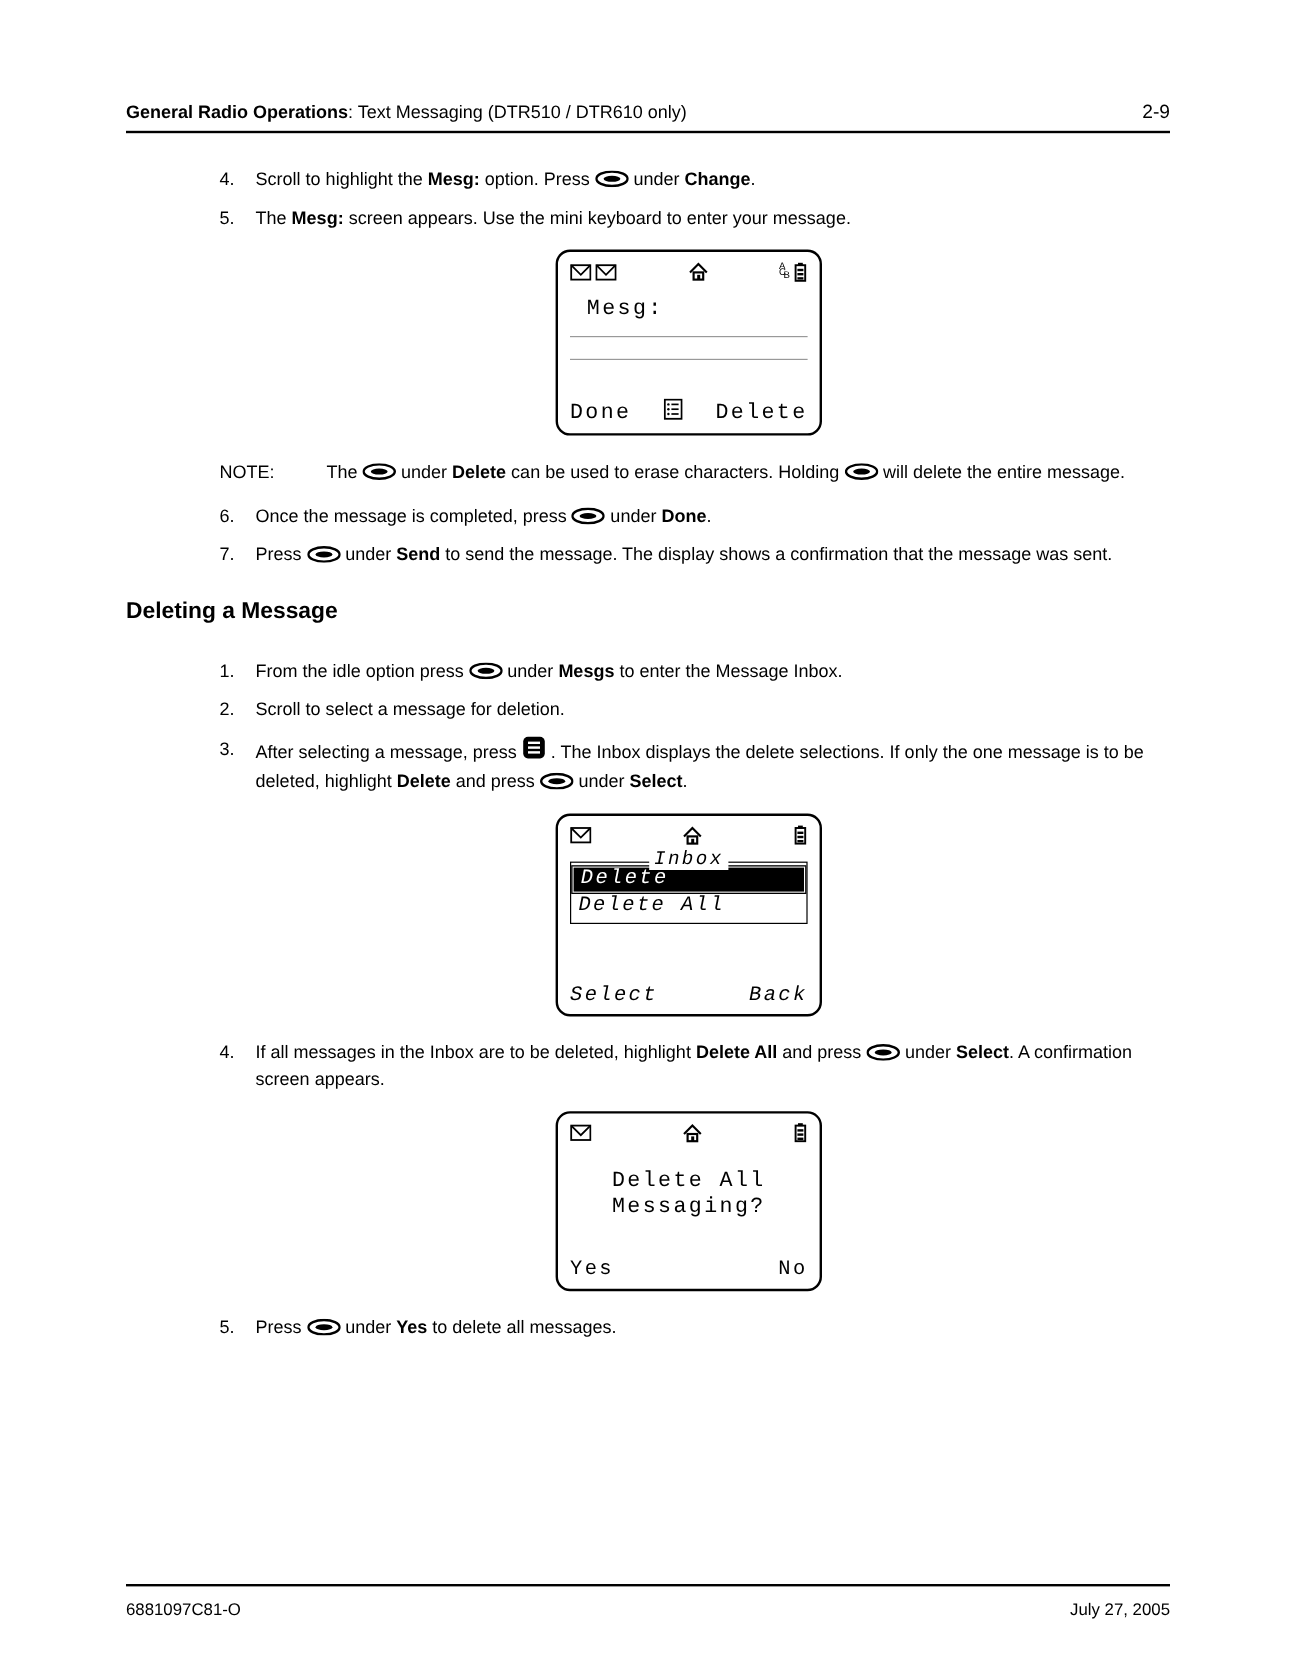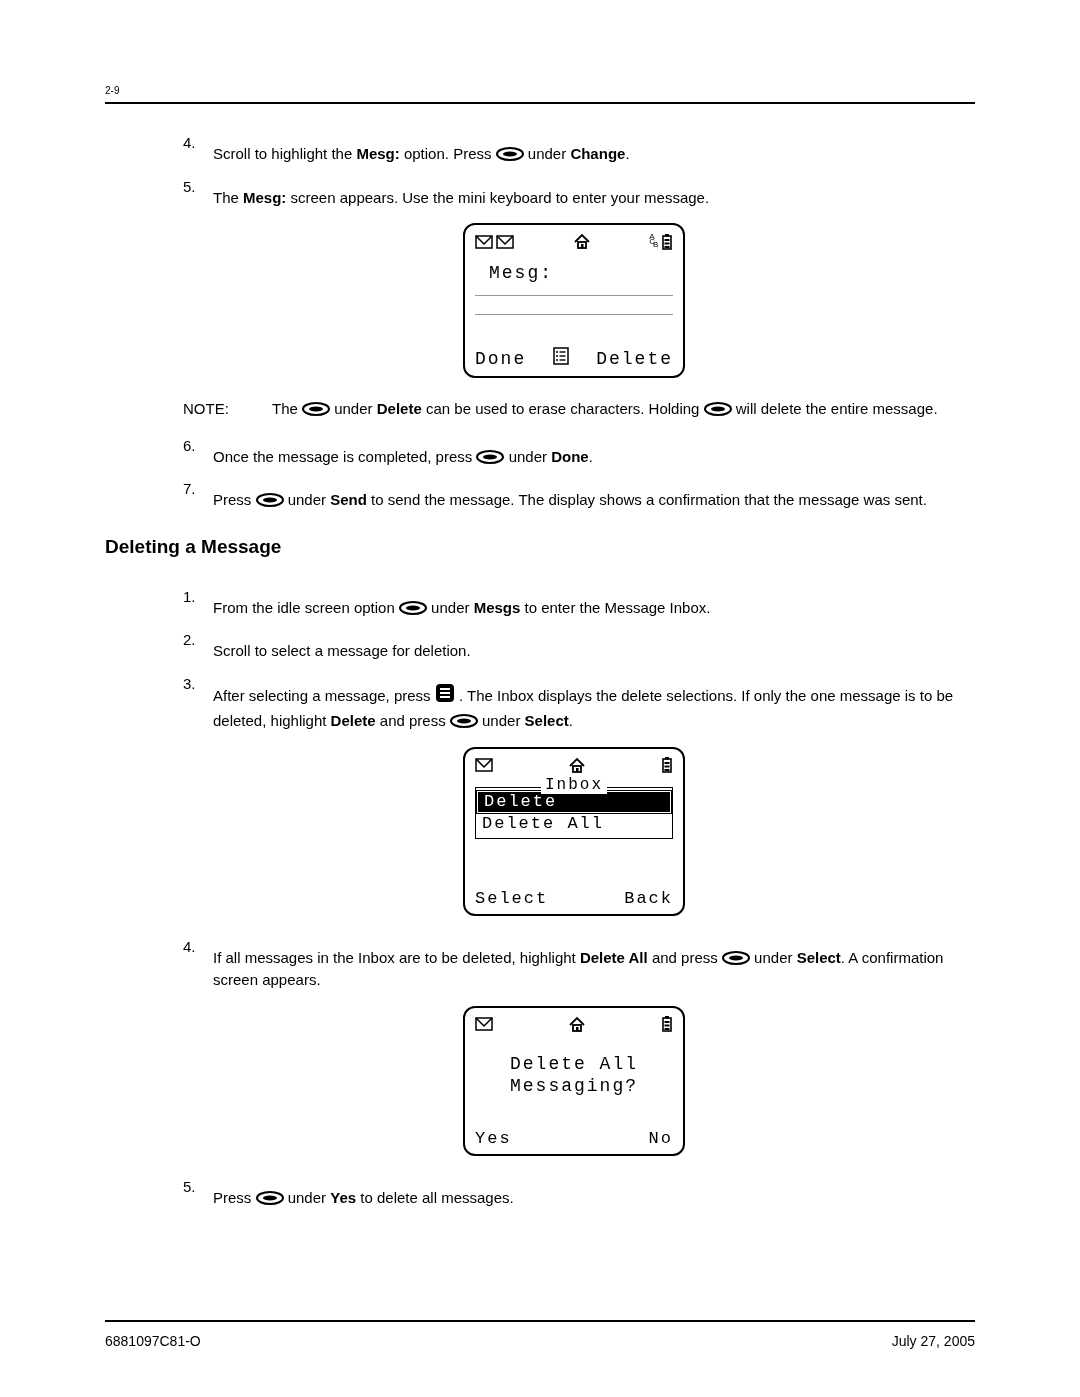--- a/index.html
+++ b/index.html
@@ -16,33 +16,33 @@
   .header-row {
     display: flex;
     justify-content: space-between;
     align-items: baseline;
     padding-bottom: 6px;
     border-bottom: 2px solid #000;
     margin-bottom: 28px;
   }
   .header-left { font-size: 15px; }
   .header-left b { font-weight: bold; }
-  .header-right { font-size: 10px; }
+  .header-right { font-size: 16px; }
   .content { padding-left: 78px; padding-right: 10px; }
   ol.main-list { list-style: none; padding-left: 0; }
   ol.main-list > li {
     display: flex;
     margin-bottom: 10px;
     line-height: 1.5;
   }
   ol.main-list > li .num {
     width: 30px;
     flex-shrink: 0;
   }
-  ol.main-list > li .txt { flex: 1; margin-top: 11px; }
+  ol.main-list > li .txt { flex: 1; }
   .note-block {
     display: flex;
     margin: 18px 0 14px 0;
     line-height: 1.5;
   }
   .note-label { font-weight: normal; width: 66px; flex-shrink: 0; }
   .note-txt { flex: 1; margin-left: 23px; }
   h2.subhead {
     font-size: 19px;
     font-weight: bold;
@@ -71,21 +71,21 @@
     border: 2px solid #000;
     border-radius: 12px;
     background: #fff;
     font-family: "Courier New", monospace;
     letter-spacing: 2px;
     color: #000;
     position: relative;
     padding: 8px 10px;
   }
   .screen1 { width: 222px; height: 155px; }
-  .screen2 { width: 222px; height: 169px; }
+  .screen2 { width: 222px; height: 169px; font-style: italic; }
   .screen3 { width: 222px; height: 150px; }
   .screen-top-row {
     display: flex;
     align-items: center;
     justify-content: space-between;
     height: 22px;
   }
   .icon-group-left { display: flex; gap: 3px; align-items: center; }
   .icon-group-right { display: flex; gap: 6px; align-items: center; }
   .pixel-text { font-size: 18px; letter-spacing: 2px; }
@@ -192,20 +192,23 @@
       <rect x="6.5" y="4.3" width="6" height="1.4" fill="#000"></rect>
       <circle cx="4" cy="9" r="1" fill="#000"></circle>
       <rect x="6.5" y="8.3" width="6" height="1.4" fill="#000"></rect>
       <circle cx="4" cy="13" r="1" fill="#000"></circle>
       <rect x="6.5" y="12.3" width="6" height="1.4" fill="#000"></rect>
     </g>
   </defs>
 </svg>
 
 <div class="header-row">
+  <div class="header-left">
+    <b>General Radio Operations</b><span>: Text Messaging (DTR510 / DTR610 only)</span>
+  </div>
   <div class="header-right">2-9</div>
 </div>
 
 <div class="content">
 
 <ol class="main-list">
   <li>
     <span class="num">4.</span>
     <span class="txt">
       <span>Scroll to highlight the </span><b>Mesg:</b><span> option. Press </span>
@@ -298,21 +301,21 @@
     </span>
   </li>
 </ol>
 
 <h2 class="subhead">Deleting a Message</h2>
 
 <ol class="main-list">
   <li>
     <span class="num">1.</span>
     <span class="txt">
-      <span>From the idle screen option </span>
+      <span>From the idle option press </span>
       <span class="oval-btn"><svg width="28" height="14">
               <use href="#oval-icon"></use>
             </svg></span>
       <span> under </span><b>Mesgs</b><span> to enter the Message Inbox.</span>
     </span>
   </li>
   <li>
     <span class="num">2.</span>
     <span class="txt">Scroll to select a message for deletion.</span>
   </li>

